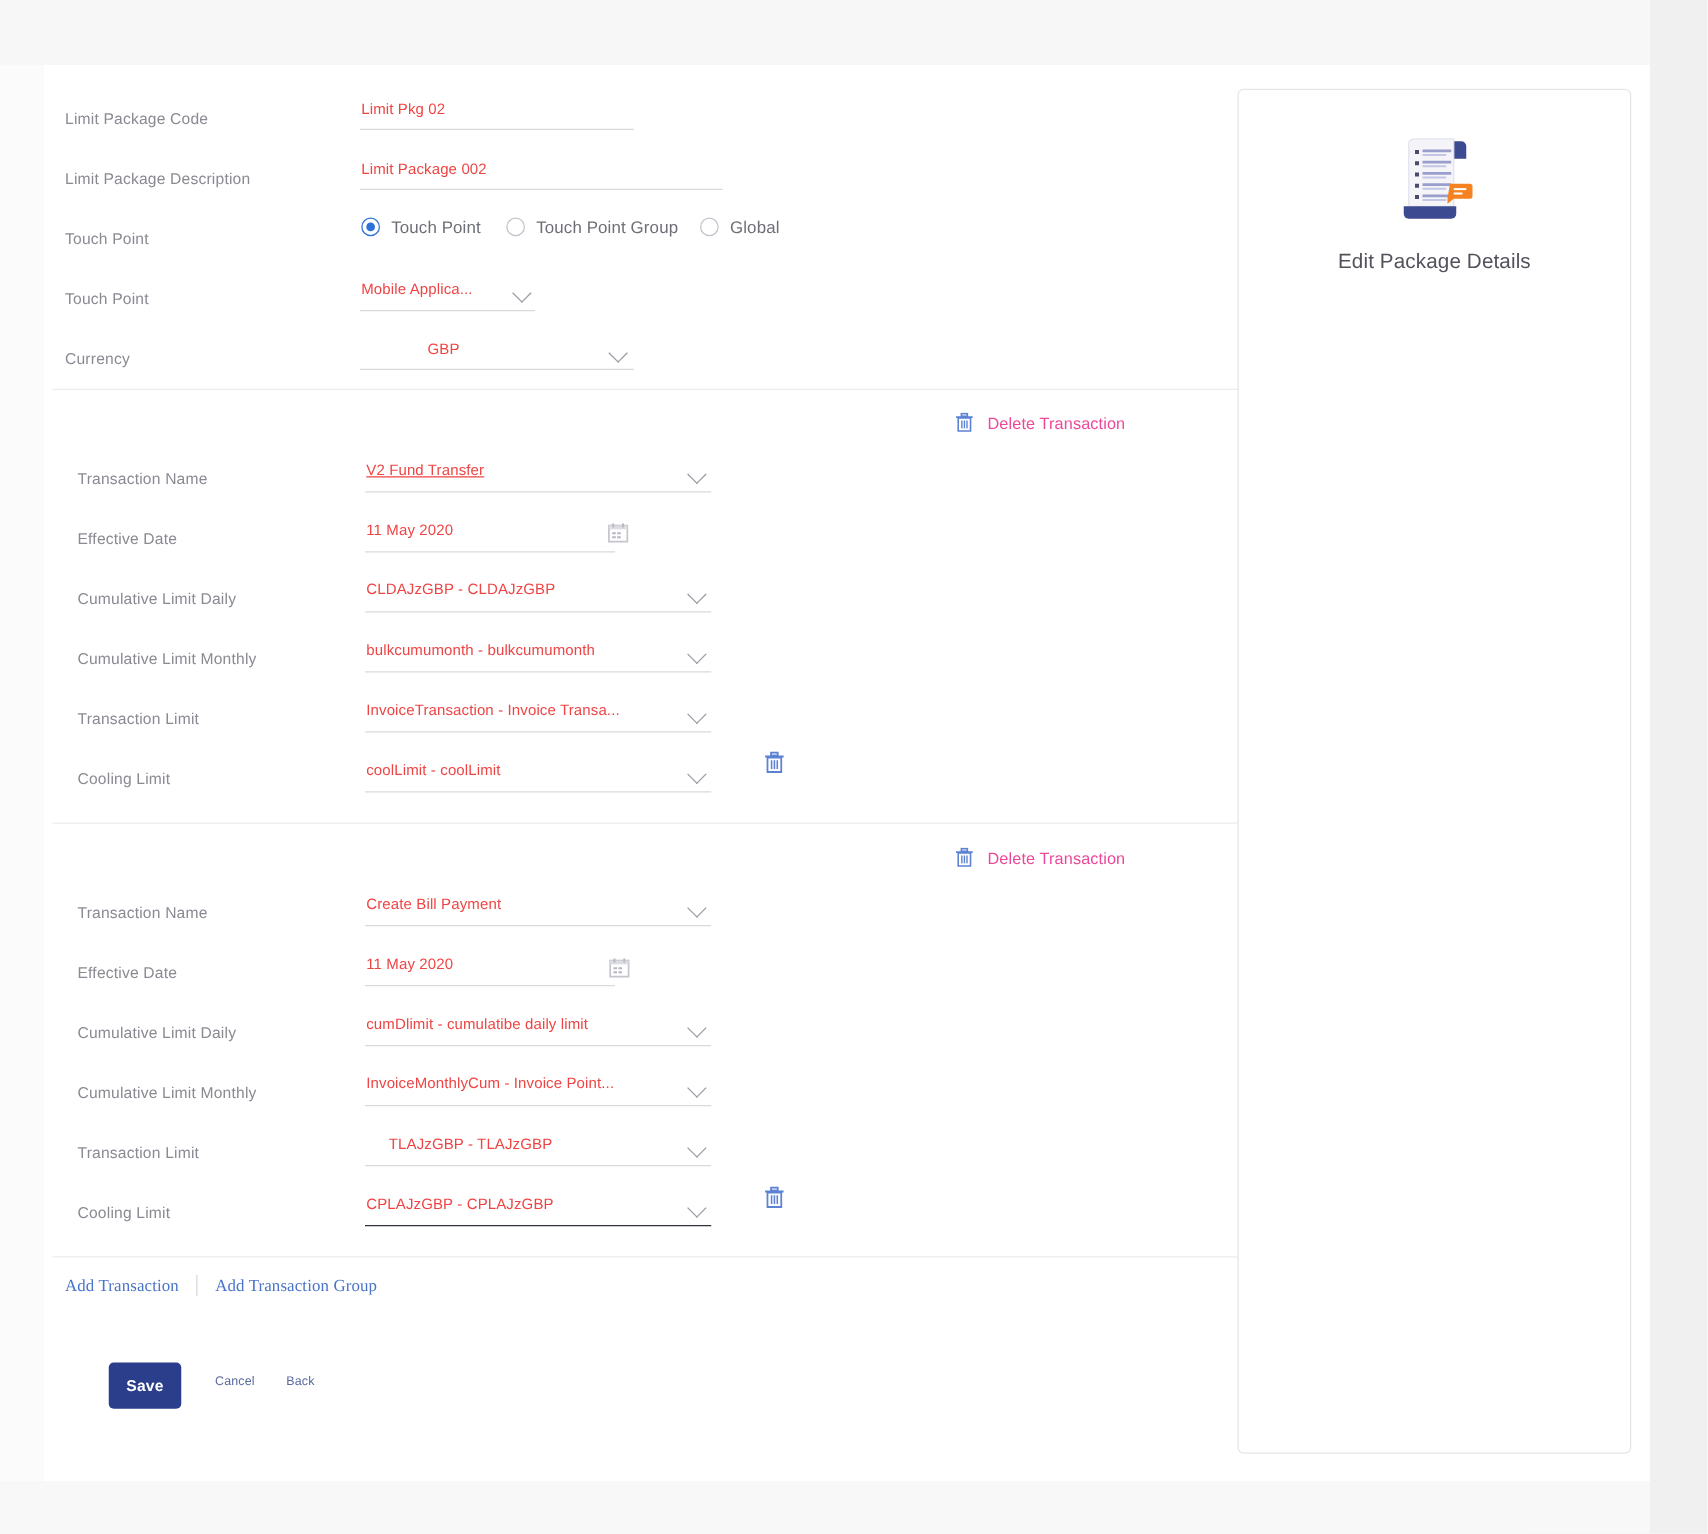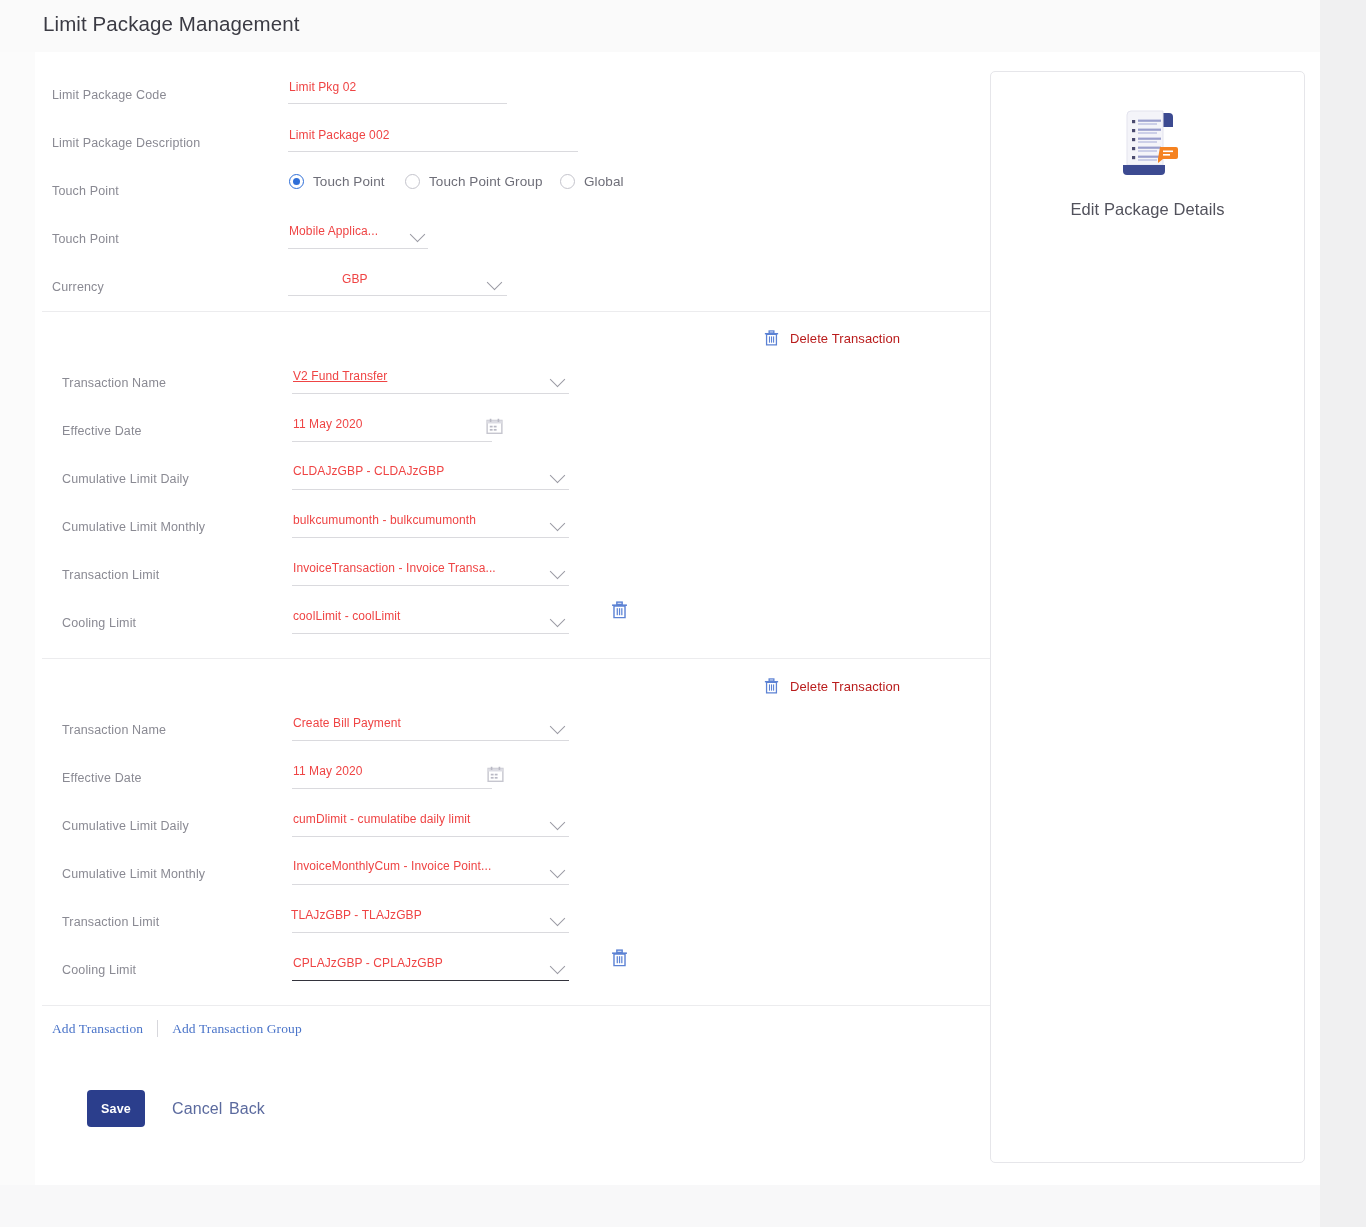--- a/index.html
+++ b/index.html
@@ -124,21 +124,21 @@
   
   .del-tx {
     position: absolute;
     display: flex;
     align-items: center;
     cursor: pointer;
     white-space: nowrap;
   }
   .del-tx .lbl {
     font-size: 13px;
-    color: #b91c1c;
+    color: #ec4899;
     margin-left: 10px;
     letter-spacing: .1px;
   }
 
   
   .trash-sm { width: 17px; height: 18px; display: block; }
   .trash-lg { width: 19px; height: 20px; display: block; }
   .trash-btn { position: absolute; cursor: pointer; }
 
   
@@ -170,21 +170,21 @@
     border-radius: 4px;
     font-size: 12.5px;
     font-weight: 700;
     font-family: "Liberation Sans", sans-serif;
     cursor: pointer;
     letter-spacing: .2px;
   }
   .btn-text {
     position: absolute;
     top: 1048px;
-    font-size: 16px;
+    font-size: 10px;
     color: #5b6a9e;
     cursor: pointer;
     background: none;
     border: none;
     font-family: "Liberation Sans", sans-serif;
     letter-spacing: .1px;
     padding: 0;
   }
 
   
@@ -244,23 +244,20 @@
 </style>
 </head>
 <body>
 
 <div class="page">
 
   <div class="left-shade"></div>
   <div class="right-shade"></div>
   <div class="bottom-shade"></div>
 
-  <div class="page-header">
-    <div class="page-title">Limit Package Management</div>
-  </div>
 
   <div class="main-card">
 
     <div class="flabel" style="left:17px; top:36px;">Limit Package Code</div>
     <div class="fvalue" style="left:254px; top:28px;">Limit Pkg 02</div>
     <div class="uline" style="left:253px; top:51px; width:219px;"></div>
 
     <div class="flabel" style="left:17px; top:84px;">Limit Package Description</div>
     <div class="fvalue" style="left:254px; top:76px;">Limit Package 002</div>
     <div class="uline" style="left:253px; top:99px; width:290px;"></div>
@@ -393,21 +390,21 @@
     <div class="fvalue" style="left:258px; top:760px;">cumDlimit - cumulatibe daily limit</div>
     <div class="chev" style="left:515px; top:762px;"></div>
     <div class="uline" style="left:257px; top:784px; width:277px;"></div>
 
     <div class="flabel" style="left:27px; top:815px;">Cumulative Limit Monthly</div>
     <div class="fvalue" style="left:258px; top:807px;">InvoiceMonthlyCum - Invoice Point...</div>
     <div class="chev" style="left:515px; top:810px;"></div>
     <div class="uline" style="left:257px; top:832px; width:277px;"></div>
 
     <div class="flabel" style="left:27px; top:863px;">Transaction Limit</div>
-    <div class="fvalue" style="left:256px; top:856px;">TLAJzGBP - TLAJzGBP</div>
+    <div class="fvalue" style="left:276px; top:856px;">TLAJzGBP - TLAJzGBP</div>
     <div class="chev" style="left:515px; top:858px;"></div>
     <div class="uline" style="left:257px; top:880px; width:277px;"></div>
 
     <div class="flabel" style="left:27px; top:911px;">Cooling Limit</div>
     <div class="fvalue" style="left:258px; top:904px;">CPLAJzGBP - CPLAJzGBP</div>
     <div class="chev" style="left:515px; top:906px;"></div>
     <div class="uline focused" style="left:257px; top:928px; width:277px;"></div>
 
     <div class="trash-btn" style="left:575px; top:896px;">
       <svg class="trash-lg" viewBox="0 0 20 21">

